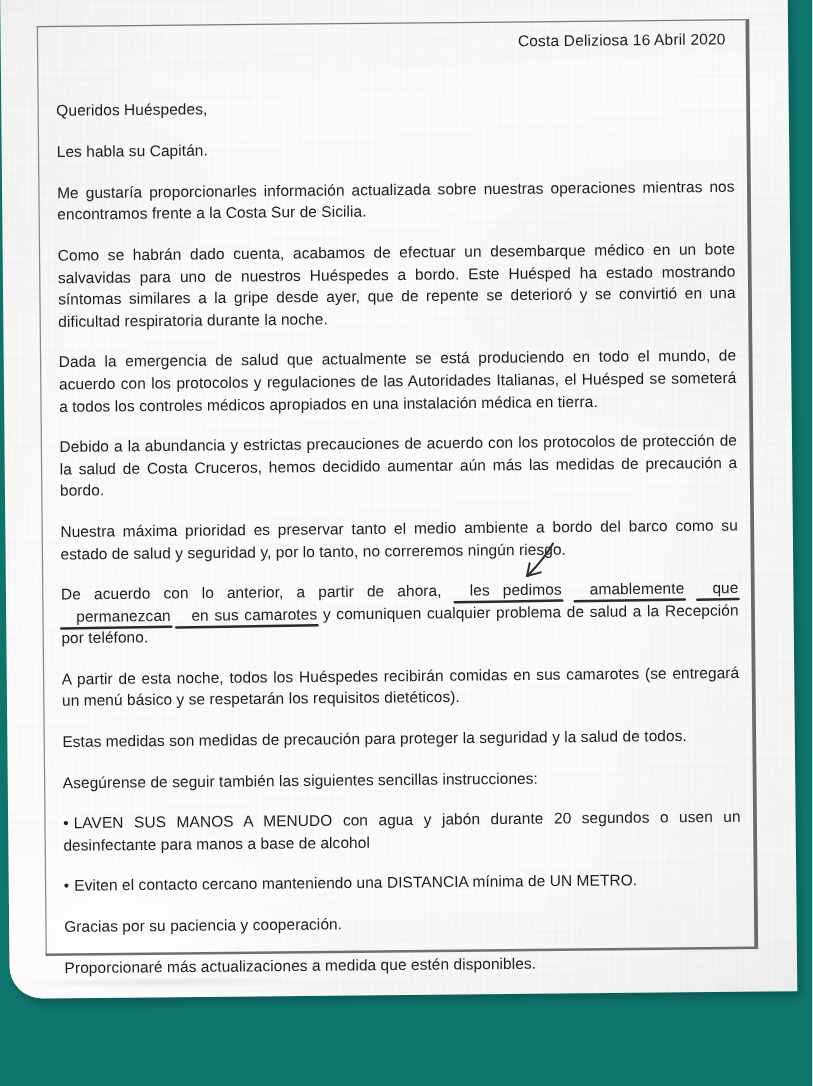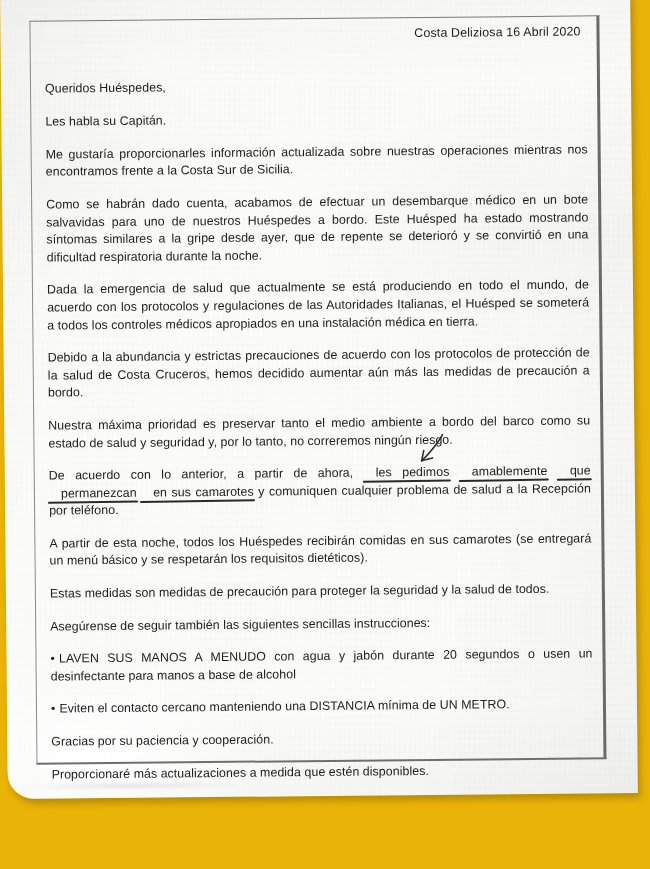--- a/index.html
+++ b/index.html
@@ -8,21 +8,21 @@
     background: #ffffff;
     width: 650px;
     height: 869px;
     overflow: hidden;
   }
 
   #scan-stage {
     position: relative;
     width: 650px;
     height: 869px;
-    background: #eab308;
+    background: #0f766e;
   }
 
   
   #paper-sheet {
     position: absolute;
     left: 4px;
     top: -4px;
     width: 630px;
     height: 800px;
     background: #fbfbfa;

